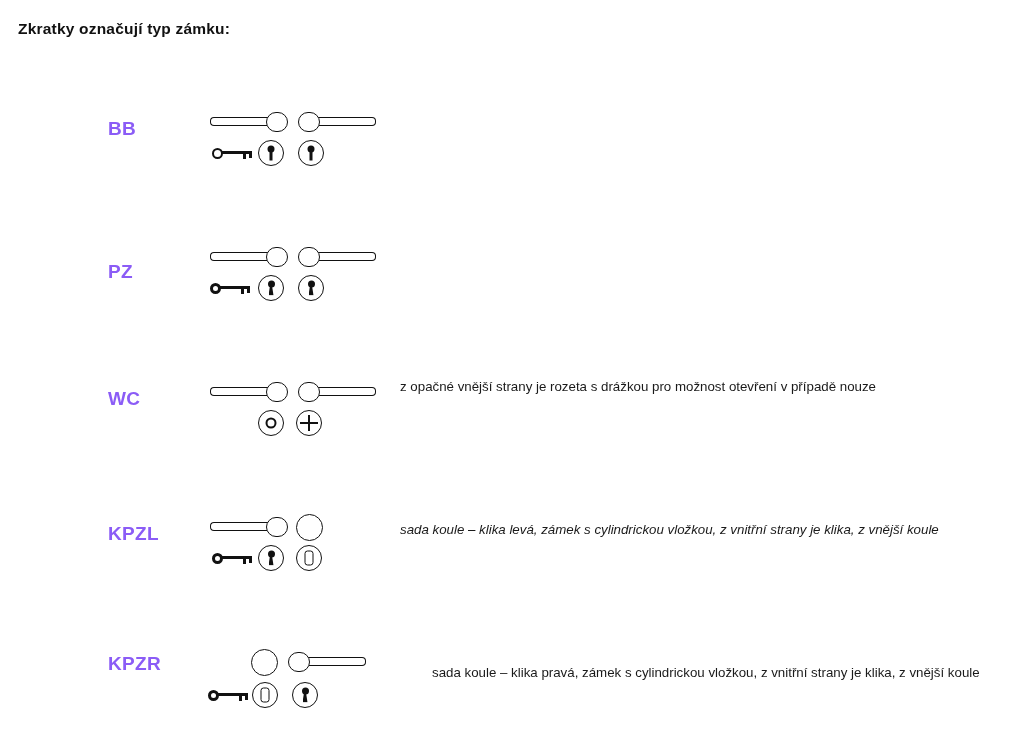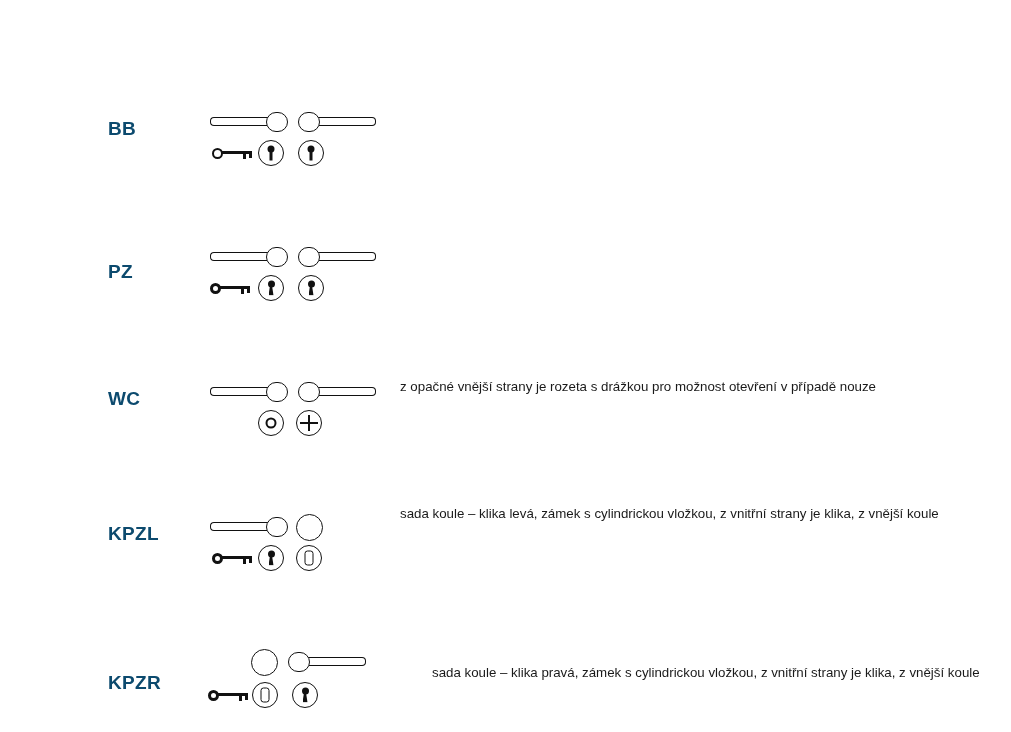--- a/index.html
+++ b/index.html
@@ -41,21 +41,21 @@
     height: 135px;
     width: 1011px;
   }
   .row-code {
     position: absolute;
     left: 108px;
     top: 0;
     width: 96px;
     font-size: 19px;
     font-weight: bold;
-    color: #0c4a6e;
+    color: #8b5cf6;
     letter-spacing: 0.3px;
   }
   .row-desc {
     position: absolute;
     left: 400px;
     top: 0;
     width: 600px;
     font-size: 13.3px;
     line-height: 21px;
     color: #1a1a1a;
@@ -260,20 +260,21 @@
   }
   .key.solid .head {
     border-width: 3.4px;
   }
 </style>
 </head>
 <body>
 
 <div id="page">
 
+  <div class="title">Zkratky označují typ zámku:</div>
 
   <div class="rows">
 
     <div class="row" style="height:135px;">
       <div class="row-code" style="top:46px;">BB</div>
 
       <div class="art" style="top:26px;">
 
         <div class="handle" style="left:10px; top:14px;">
           <div class="bar"></div>
@@ -390,27 +391,27 @@
           <div class="kh kh-pz">
               <div class="c"></div>
               <div class="s"></div>
             </div>
         </div>
         <div class="rosette" style="left:96px; top:42px;">
           <div class="kh kh-oval"></div>
         </div>
       </div>
 
-      <div class="row-desc" style="top:26px;">
+      <div class="row-desc" style="top:42px;font-style:italic;">
         <span>sada koule – klika levá, zámek s cylindrickou vložkou, z vnitřní strany je klika, z vnější koule</span>
       </div>
     </div>
 
     <div class="row" style="height:135px;">
-      <div class="row-code" style="top:60px;">KPZR</div>
+      <div class="row-code" style="top:41px;">KPZR</div>
 
       <div class="art" style="top:26px;">
         <div class="ball" style="left:51px; top:11px;"></div>
         <div class="handle flip" style="left:88px; top:14px;">
           <div class="bar"></div>
             <div class="knob"></div>
         </div>
         <div class="key solid" style="left:8px; top:50px;">
           <div class="head"></div>
             <div class="shaft"></div>

